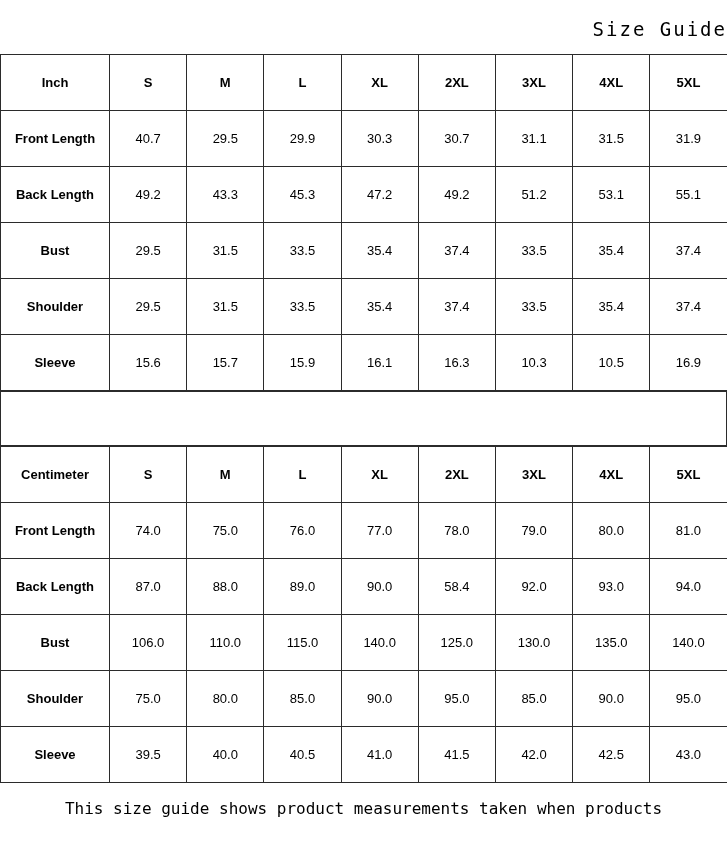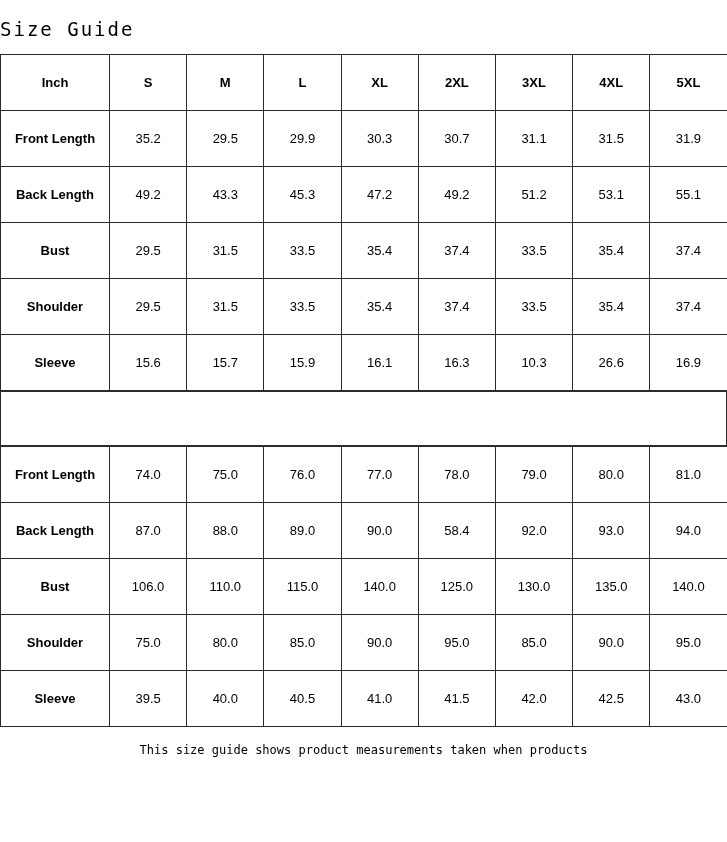--- a/index.html
+++ b/index.html
@@ -19,21 +19,21 @@
     width: 727px;
     height: 842px;
     box-sizing: border-box;
     display: flex;
     flex-direction: column;
   }
   .title {
     font-family: "DejaVu Sans Mono", monospace;
     font-size: 19px;
     letter-spacing: 2px;
-    text-align: left;
+    text-align: right;
     padding: 18px 0 14px 0;
     font-weight: 400;
   }
   table.size-table {
     width: 727px;
     border-collapse: collapse;
     table-layout: fixed;
   }
   table.size-table td, table.size-table th {
     border: 1px solid #2b2b2b;
@@ -54,21 +54,21 @@
     width: 727px;
     height: 55px;
     border-left: 1px solid #2b2b2b;
     border-right: 1px solid #2b2b2b;
     border-top: 1px solid #2b2b2b;
     border-bottom: 1px solid #2b2b2b;
     box-sizing: border-box;
   }
   .footer {
     font-family: "DejaVu Sans Mono", monospace;
-    font-size: 12px;
+    font-size: 16px;
     text-align: center;
     line-height: 1.55;
     padding-top: 14px;
   }
 </style>
 </head>
 <body>
 
 <div class="page">
 
@@ -93,21 +93,21 @@
         <td>M</td>
         <td>L</td>
         <td>XL</td>
         <td>2XL</td>
         <td>3XL</td>
         <td>4XL</td>
         <td>5XL</td>
       </tr>
       <tr>
         <td>Front Length</td>
-        <td class="value">35.2</td>
+        <td class="value">40.7</td>
         <td class="value">29.5</td>
         <td class="value">29.9</td>
         <td class="value">30.3</td>
         <td class="value">30.7</td>
         <td class="value">31.1</td>
         <td class="value">31.5</td>
         <td class="value">31.9</td>
       </tr>
       <tr>
         <td>Back Length</td>
@@ -143,41 +143,52 @@
         <td class="value">37.4</td>
       </tr>
       <tr>
         <td>Sleeve</td>
         <td class="value">15.6</td>
         <td class="value">15.7</td>
         <td class="value">15.9</td>
         <td class="value">16.1</td>
         <td class="value">16.3</td>
         <td class="value">10.3</td>
-        <td class="value">26.6</td>
+        <td class="value">10.5</td>
         <td class="value">16.9</td>
       </tr>
     </tbody>
   </table>
 
   <div class="spacer"></div>
 
   <table class="size-table">
     <colgroup>
       <col class="label-col">
       <col class="size-col">
         <col class="size-col">
         <col class="size-col">
         <col class="size-col">
       <col class="size-col">
         <col class="size-col">
         <col class="size-col">
         <col class="size-col">
     </colgroup>
     <tbody>
+      <tr>
+        <td>Centimeter</td>
+        <td>S</td>
+        <td>M</td>
+        <td>L</td>
+        <td>XL</td>
+        <td>2XL</td>
+        <td>3XL</td>
+        <td>4XL</td>
+        <td>5XL</td>
+      </tr>
       <tr>
         <td>Front Length</td>
         <td class="value">74.0</td>
         <td class="value">75.0</td>
         <td class="value">76.0</td>
         <td class="value">77.0</td>
         <td class="value">78.0</td>
         <td class="value">79.0</td>
         <td class="value">80.0</td>
         <td class="value">81.0</td>

